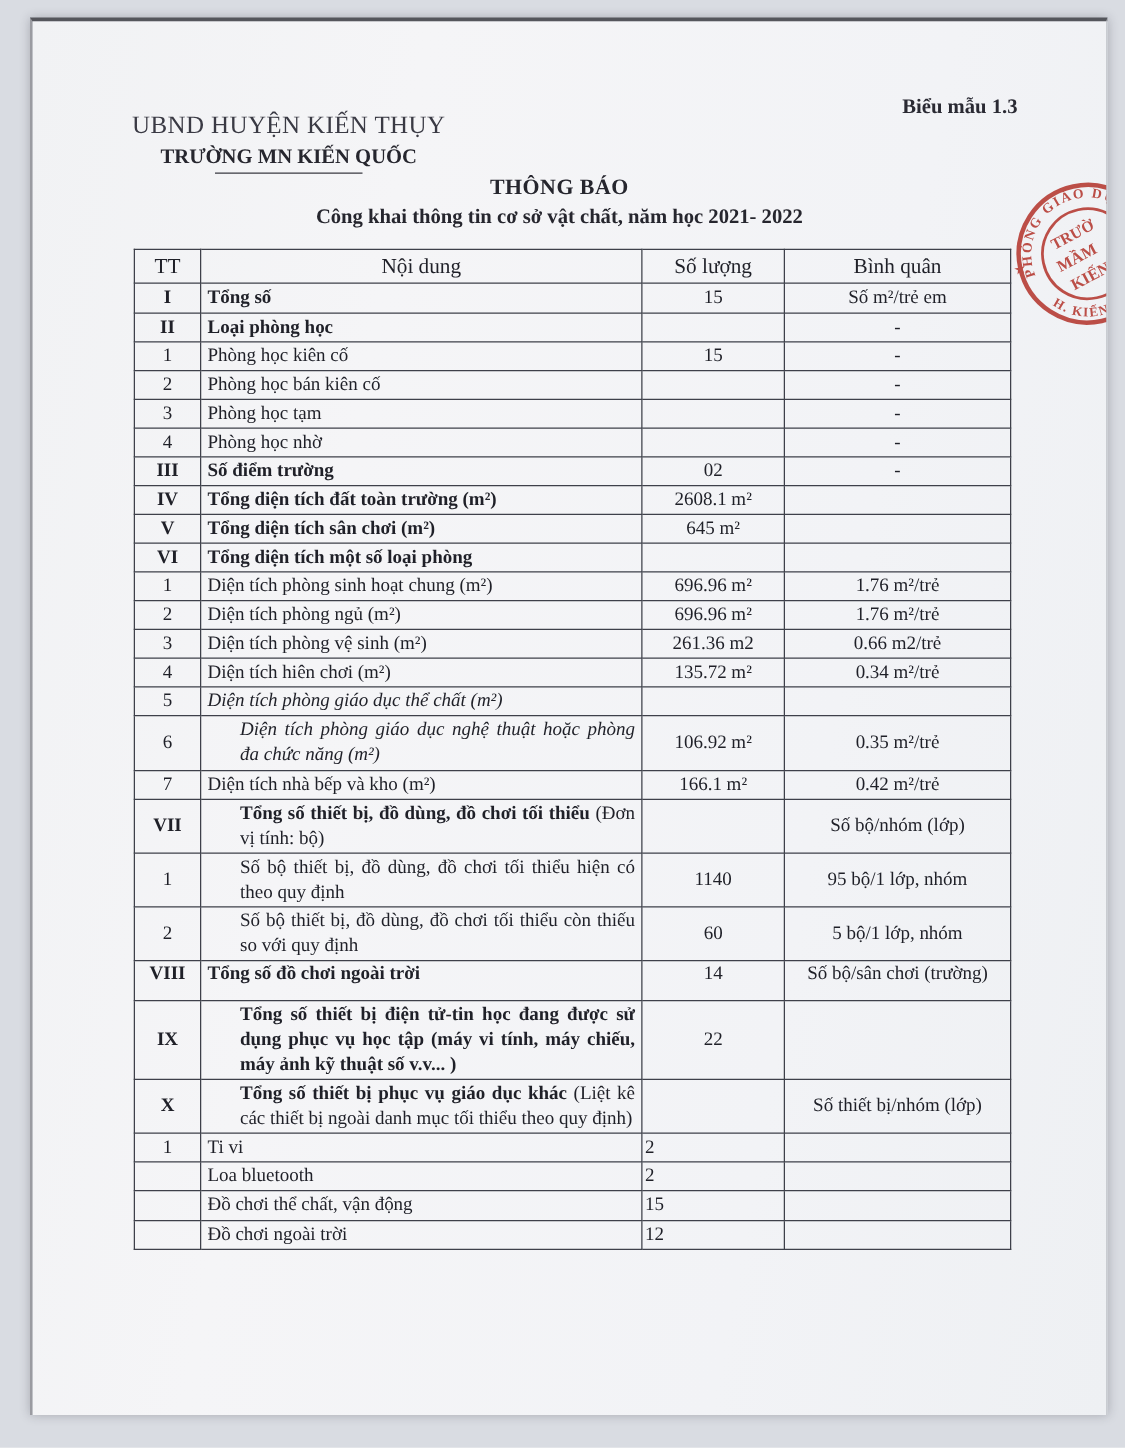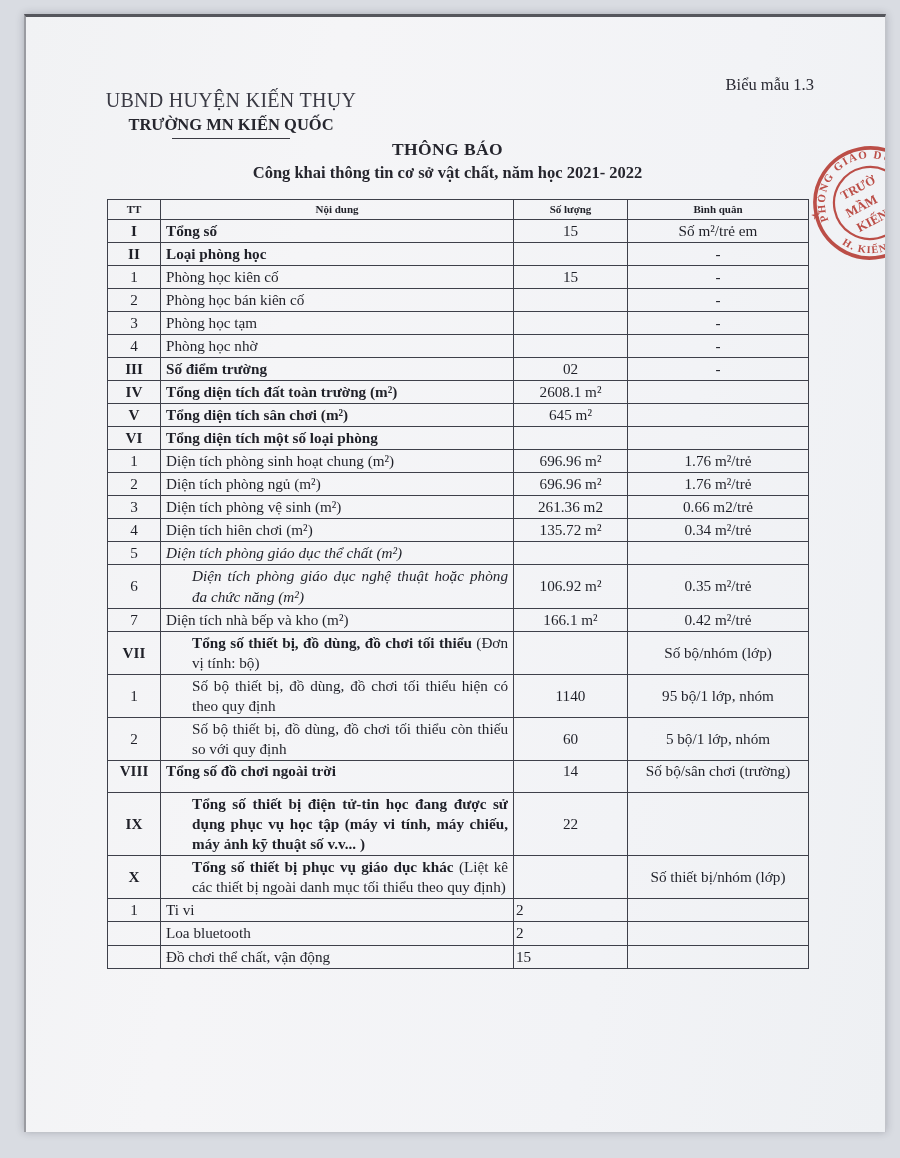--- a/index.html
+++ b/index.html
@@ -18,21 +18,21 @@
     background:linear-gradient(100deg,#f1f2f4 0%,#f5f5f7 30%,#f2f3f6 70%,#eef0f3 100%);
     border-top:3px solid #55565c;
     border-left:2px solid #9a9ba1;
     border-right:1px solid #c2c4ca;
     box-shadow:0 0 8px rgba(40,40,55,.28);
     overflow:hidden;
     box-sizing:border-box;
   }
   .form-label{
     position:absolute;right:71px;top:58px;
-    font-weight:normal;font-size:16.5px;color:#2a2a33;
+    font-weight:bold;font-size:16.5px;color:#2a2a33;
   }
   .org{
     position:absolute;left:60px;top:70px;width:290px;
     text-align:center;line-height:1.35;
   }
   .org-1{font-size:20px;letter-spacing:.3px;color:#3a3a44;}
   .org-2{font-size:16.5px;font-weight:bold;color:#26262e;}
   .org-underline{width:118px;margin:2px auto 0;border-top:1.6px solid #3a3a42;}
   .center-block{
     position:absolute;left:0;top:122px;width:100%;
@@ -49,21 +49,21 @@
   table.info col.c-nd{width:353px;}
   table.info col.c-sl{width:114px;}
   table.info col.c-bq{width:181px;}
   table.info th, table.info td{
     border:1px solid #3e404a;
     padding:1px 5px;
     line-height:1.32;
     vertical-align:middle;
     overflow:hidden;
   }
-  table.info th{font-weight:bold;text-align:center;font-size:11px;padding:2px 4px;}
+  table.info th{font-weight:normal;text-align:center;font-size:17px;padding:2px 4px;}
   td.tt{text-align:center;}
   td.qty{text-align:center;}
   td.qty.qleft{text-align:left;padding-left:2px;}
   td.avg{text-align:center;}
   td.nd{text-align:left;margin-left:16px;}
   td.nd.just{text-align:justify;padding-left:31px;}
   .b{font-weight:bold;}
   .i{font-style:italic;}
   tr.tall td{padding-top:0;padding-bottom:11px;}
   .stamp{
@@ -253,20 +253,26 @@
         <tr>
           <td class="tt"></td>
           <td class="nd"><span>Loa bluetooth</span></td>
           <td class="qty qleft">2</td>
           <td class="avg"></td>
         </tr>
         <tr>
           <td class="tt"></td>
           <td class="nd"><span>Đồ chơi thể chất, vận động</span></td>
           <td class="qty qleft">15</td>
+          <td class="avg"></td>
+        </tr>
+        <tr>
+          <td class="tt"></td>
+          <td class="nd"><span>Đồ chơi ngoài trời</span></td>
+          <td class="qty qleft">12</td>
           <td class="avg"></td>
         </tr>
       </tbody>
   </table>
 
   <svg class="stamp" viewBox="0 0 156 156" xmlns="http://www.w3.org/2000/svg">
     <g transform="rotate(-12 78 78)" fill="none" stroke="#bf3a31">
       <circle cx="78" cy="78" r="55" stroke-width="3.6"></circle>
       <circle cx="78" cy="78" r="36" stroke-width="2.2"></circle>
       <path id="arcTop" d="M 35.7 93.4 A 45 45 0 1 1 120.3 93.4" stroke="none"></path>

